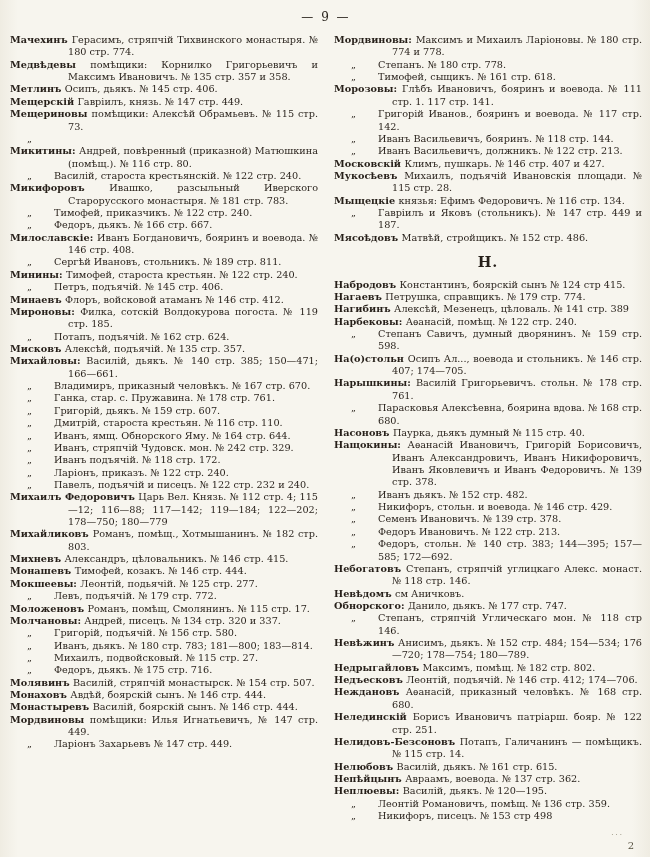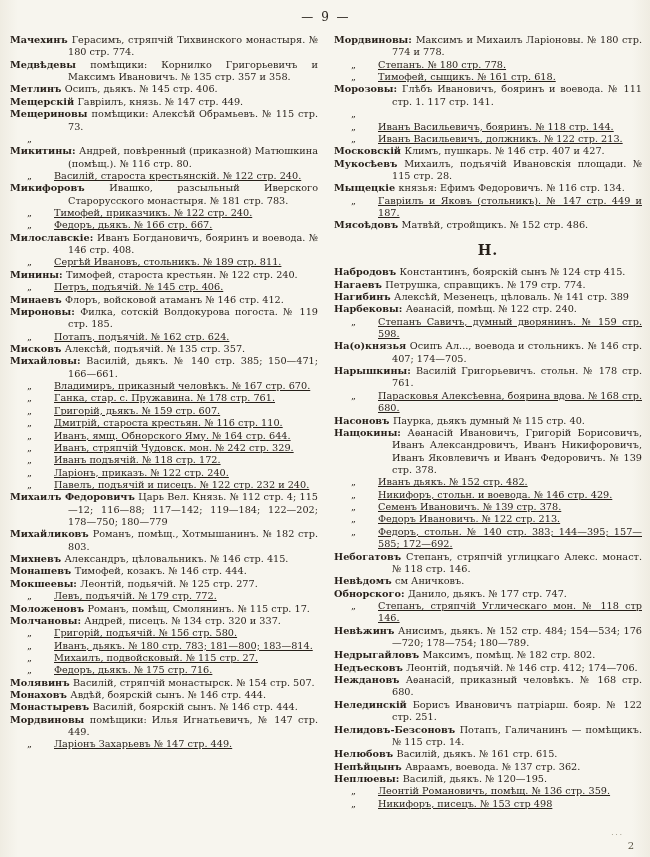--- a/index.html
+++ b/index.html
@@ -16,21 +16,21 @@
     text-align:center;font-size:12px;letter-spacing:2px;
     margin:2px 0 10px 0;color:#2a241d;
   }
   .columns{display:flex;gap:16px;}
   .column{width:309px;font-size:9.7px;line-height:1.275;text-align:justify;}
   .entry{margin:0;}
   .entry.main{padding-left:58px;text-indent:-58px;}
   .head{font-weight:bold;}
   .entry.sub{display:flex;text-indent:0;}
   .ditto{flex:0 0 44px;padding-left:17px;box-sizing:border-box;color:#2a241d;}
-  .sub .txt{flex:1;text-decoration:underline;}
+  .sub .txt{flex:1;}
   .section-letter{
     text-align:center;font-weight:bold;font-size:14.5px;
     margin:9px 0 7px 0;letter-spacing:1px;text-indent:0;
   }
   .bottom-mark{
     position:absolute;right:16px;bottom:6px;font-size:10px;color:#55503f;
   }
   .bottom-dots{
     position:absolute;right:26px;bottom:18px;font-size:7px;color:#8b8672;letter-spacing:2px;
   }
@@ -160,20 +160,21 @@
           <span class="ditto">„</span>
           <span class="txt">Степанъ. № 180 стр. 778.</span>
         </div>
         <div class="entry sub">
           <span class="ditto">„</span>
           <span class="txt">Тимофей, сыщикъ. № 161 стр. 618.</span>
         </div>
         <div class="entry main"><span class="head">Морозовы: </span><span class="txt">Глѣбъ Ивановичъ, бояринъ и воевода. № 111 стр. 1. 117 стр. 141.</span></div>
         <div class="entry sub">
           <span class="ditto">„</span>
+          <span class="txt">Григорій Иванов., бояринъ и воевода. № 117 стр. 142.</span>
         </div>
         <div class="entry sub">
           <span class="ditto">„</span>
           <span class="txt">Иванъ Васильевичъ, бояринъ. № 118 стр. 144.</span>
         </div>
         <div class="entry sub">
           <span class="ditto">„</span>
           <span class="txt">Иванъ Васильевичъ, должникъ. № 122 стр. 213.</span>
         </div>
         <div class="entry main"><span class="head">Московскій </span><span class="txt">Климъ, пушкарь. № 146 стр. 407 и 427.</span></div>
@@ -186,21 +187,21 @@
         <div class="entry main"><span class="head">Мясоѣдовъ </span><span class="txt">Матвѣй, стройщикъ. № 152 стр. 486.</span></div>
         <div class="section-letter">Н.</div>
         <div class="entry main"><span class="head">Набродовъ </span><span class="txt">Константинъ, боярскій сынъ № 124 стр 415.</span></div>
         <div class="entry main"><span class="head">Нагаевъ </span><span class="txt">Петрушка, справщикъ. № 179 стр. 774.</span></div>
         <div class="entry main"><span class="head">Нагибинъ </span><span class="txt">Алексѣй, Мезенецъ, цѣловаль. № 141 стр. 389</span></div>
         <div class="entry main"><span class="head">Нарбековы: </span><span class="txt">Аѳанасій, помѣщ. № 122 стр. 240.</span></div>
         <div class="entry sub">
           <span class="ditto">„</span>
           <span class="txt">Степанъ Савичъ, думный дворянинъ. № 159 стр. 598.</span>
         </div>
-        <div class="entry main"><span class="head">На(о)князья </span><span class="txt">Осипъ Ал..., воевода и стольникъ. № 146 стр. 407; 174—705.</span></div>
+        <div class="entry main"><span class="head">На(о)стольн </span><span class="txt">Осипъ Ал..., воевода и стольникъ. № 146 стр. 407; 174—705.</span></div>
         <div class="entry main"><span class="head">Нарышкины: </span><span class="txt">Василій Григорьевичъ. стольн. № 178 стр. 761.</span></div>
         <div class="entry sub">
           <span class="ditto">„</span>
           <span class="txt">Парасковья Алексѣевна, боярина вдова. № 168 стр. 680.</span>
         </div>
         <div class="entry main"><span class="head">Насоновъ </span><span class="txt">Паурка, дьякъ думный № 115 стр. 40.</span></div>
         <div class="entry main"><span class="head">Нащокины: </span><span class="txt">Аѳанасій Ивановичъ, Григорій Борисовичъ, Иванъ Александровичъ, Иванъ Никифоровичъ, Иванъ Яковлевичъ и Иванъ Федоровичъ. № 139 стр. 378.</span></div>
         <div class="entry sub">
           <span class="ditto">„</span>
           <span class="txt">Иванъ дьякъ. № 152 стр. 482.</span>

